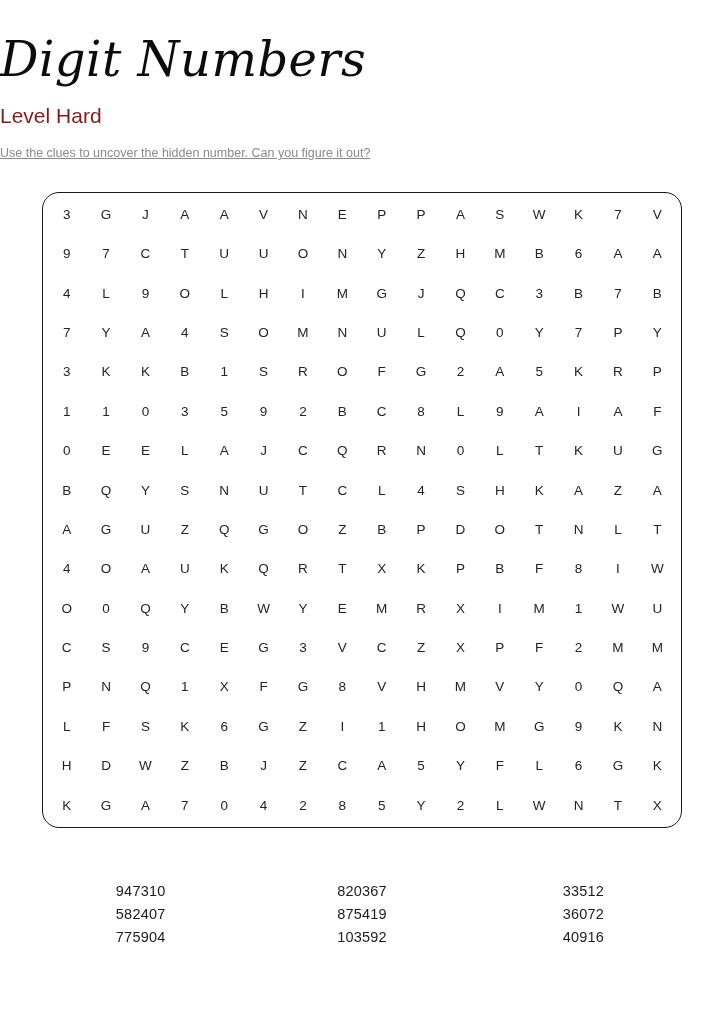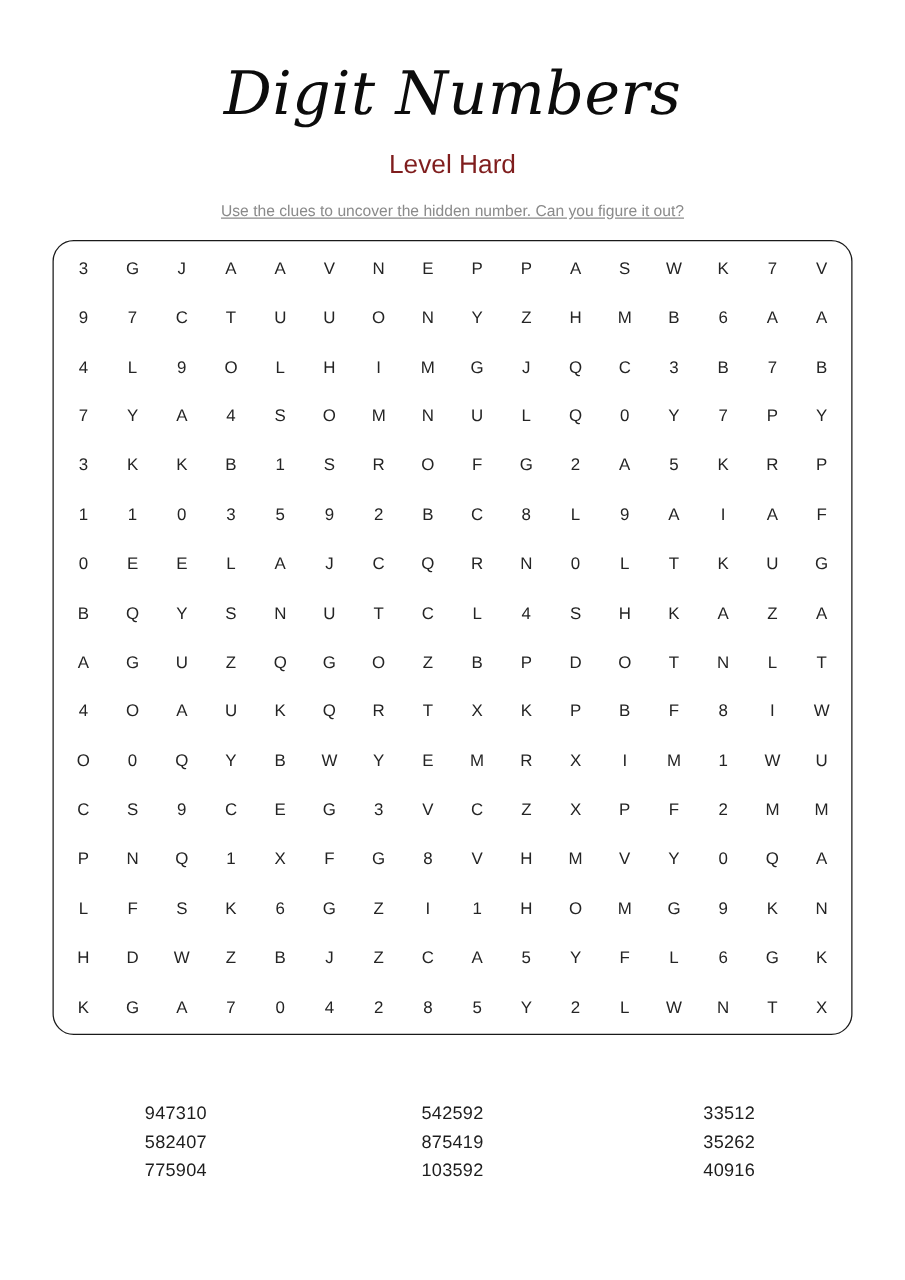--- a/index.html
+++ b/index.html
@@ -18,22 +18,21 @@
 
   .page {
     width: 724px;
     height: 1024px;
     position: relative;
     box-sizing: border-box;
   }
 
   
   .header {
-    padding-top: 46px;
-    text-align: center;
+    padding-top: 30px;
   }
 
   .puzzle-title {
     font-family: "DejaVu Serif", serif;
     font-style: italic;
     font-weight: 400;
     font-size: 48px;
     line-height: 58px;
     letter-spacing: 0.5px;
     color: #0c0c0c;
@@ -391,24 +390,24 @@
       </div>
   </div>
 
   <div class="wordlist" id="wordlist">
       <div class="word-col">
         <div class="word-item">947310</div>
         <div class="word-item">582407</div>
         <div class="word-item">775904</div>
       </div>
       <div class="word-col">
-        <div class="word-item">542592</div>
+        <div class="word-item">820367</div>
         <div class="word-item">875419</div>
         <div class="word-item">103592</div>
       </div>
       <div class="word-col">
         <div class="word-item">33512</div>
-        <div class="word-item">35262</div>
+        <div class="word-item">36072</div>
         <div class="word-item">40916</div>
       </div>
     </div>
 
 </div>
 
 </body></html>

